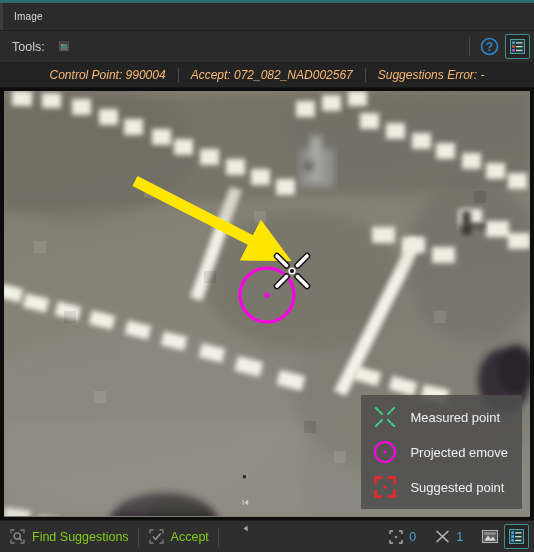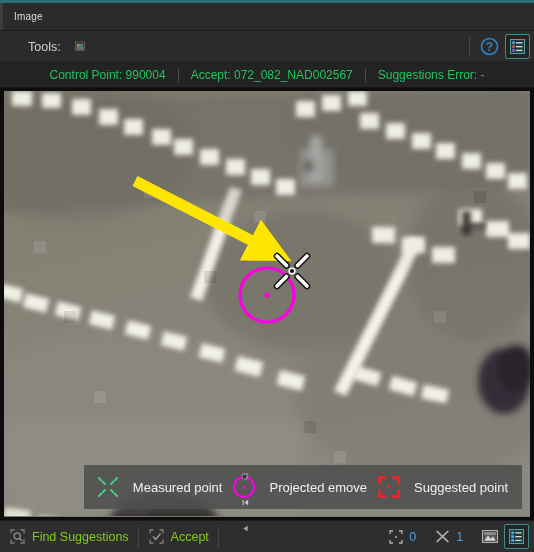--- a/index.html
+++ b/index.html
@@ -28,63 +28,63 @@
   .title-text{
     color:#dcdcdc;font-size:10px;padding-left:14px;letter-spacing:.2px;
   }
   
   .toolsbar{
     flex:0 0 auto;height:31px;background:#2b2b2b;
     display:flex;align-items:center;
     border-bottom:1px solid #1f1f1f;
     position:relative;
   }
-  .tools-label{color:#cfcfcf;font-size:12.5px;padding-left:28px;}
+  .tools-label{color:#cfcfcf;font-size:12.5px;padding-left:12px;}
   .tool-btn{
     width:24px;height:24px;margin-left:7px;
     display:flex;align-items:center;justify-content:center;
     border:0;background:transparent;cursor:pointer;border-radius:2px;
   }
   .tools-right{
     position:absolute;right:4px;top:0;bottom:0;
     display:flex;align-items:center;gap:4px;
   }
   .vsep{width:1px;height:19px;background:#484848;margin:0 4px;}
   .icon-sq{
     width:23px;height:23px;display:flex;align-items:center;justify-content:center;
     cursor:pointer;border-radius:2px;
   }
   .icon-sq.framed{border:1px solid #3f8d8f;background:#242424;}
   
   .infobar{
     flex:0 0 auto;height:24px;background:#232323;
     display:flex;align-items:center;justify-content:center;
     border-bottom:1px solid #151515;
-    color:#22c55e;font-size:12px;
+    color:#fdba74;font-size:12px;font-style:italic;
   }
   .infobar .seg{padding:0 12px;white-space:nowrap;}
   .infobar .isep{width:1px;height:14px;background:#4a4a4a;}
   
   .canvas-wrap{
     flex:1 1 auto;position:relative;overflow:hidden;
     background:#0d0d0d;
     padding:3px 4px 3px 4px;
     box-sizing:border-box;
   }
   .canvas{
     position:relative;width:100%;height:100%;overflow:hidden;
     background:#7d7a70;
   }
   .aerial{position:absolute;inset:0;}
   
   .legend{
     position:absolute;right:8px;bottom:8px;
     background:rgba(78,78,78,.88);
     padding:9px 14px 9px 11px;
-    display:flex;gap:9px;
+    display:flex;flex-direction:column;gap:9px;
     border-radius:1px;
   }
   .legend-row{display:flex;align-items:center;gap:12px;}
   .legend-ic{width:26px;height:26px;flex:0 0 auto;}
   .legend-lbl{color:#f0f0f0;font-size:13px;white-space:nowrap;}
   
   .bottombar{
     flex:0 0 auto;height:31px;background:#2e2e2e;
     display:flex;align-items:center;
     border-top:1px solid #1b1b1b;

